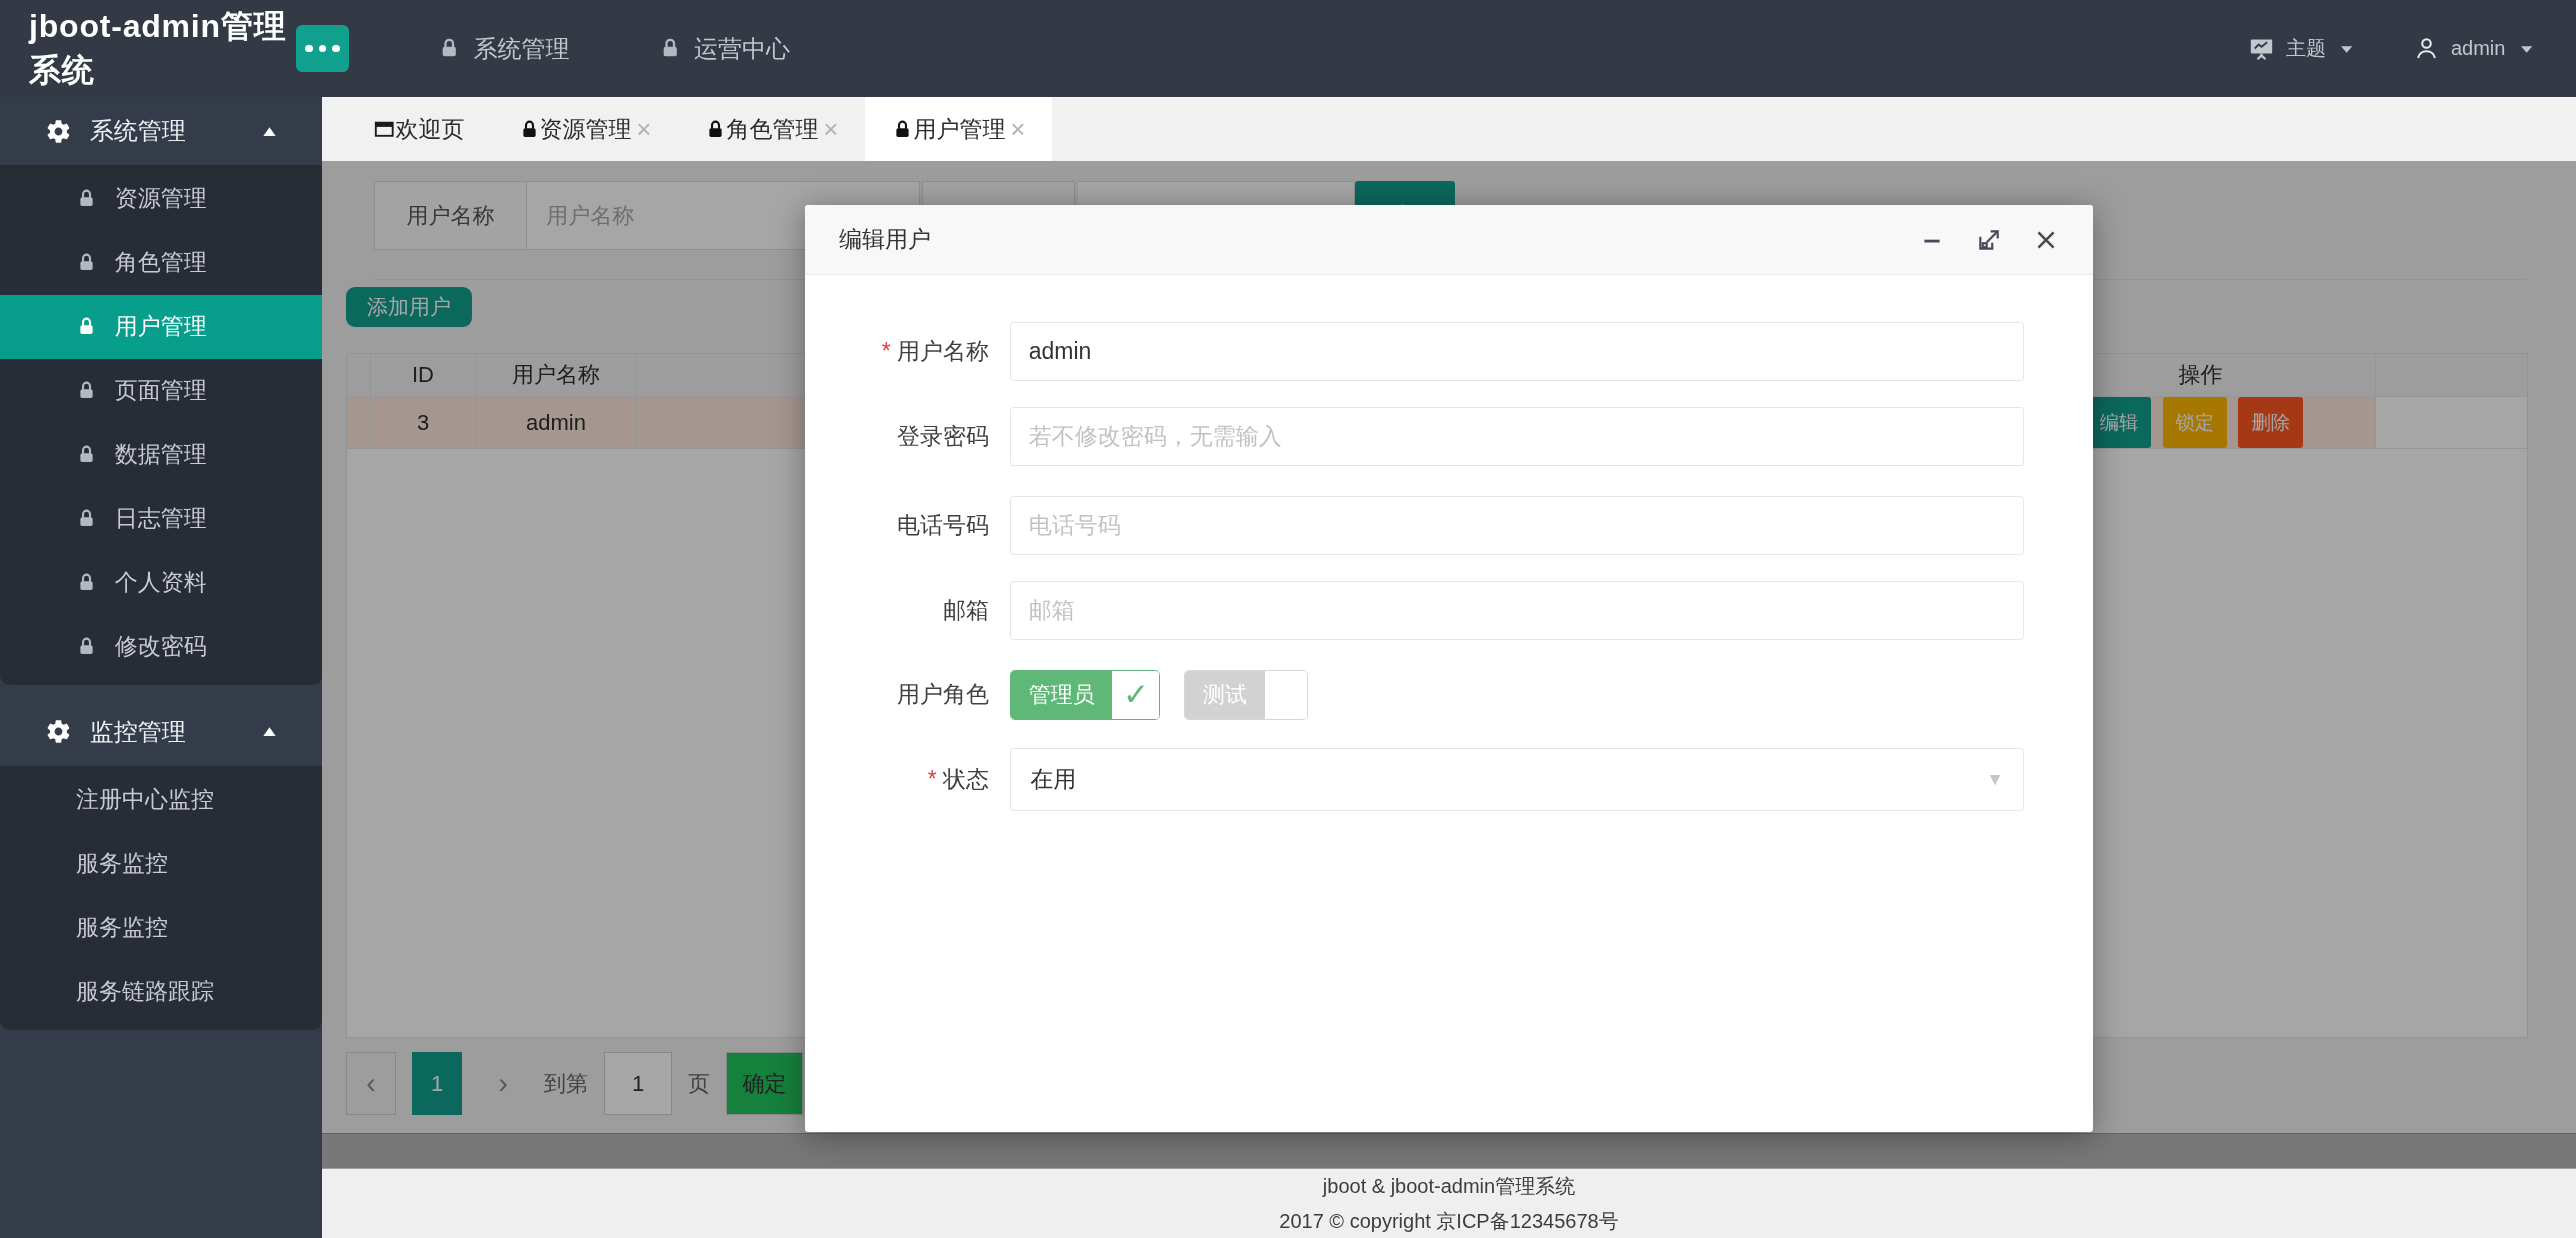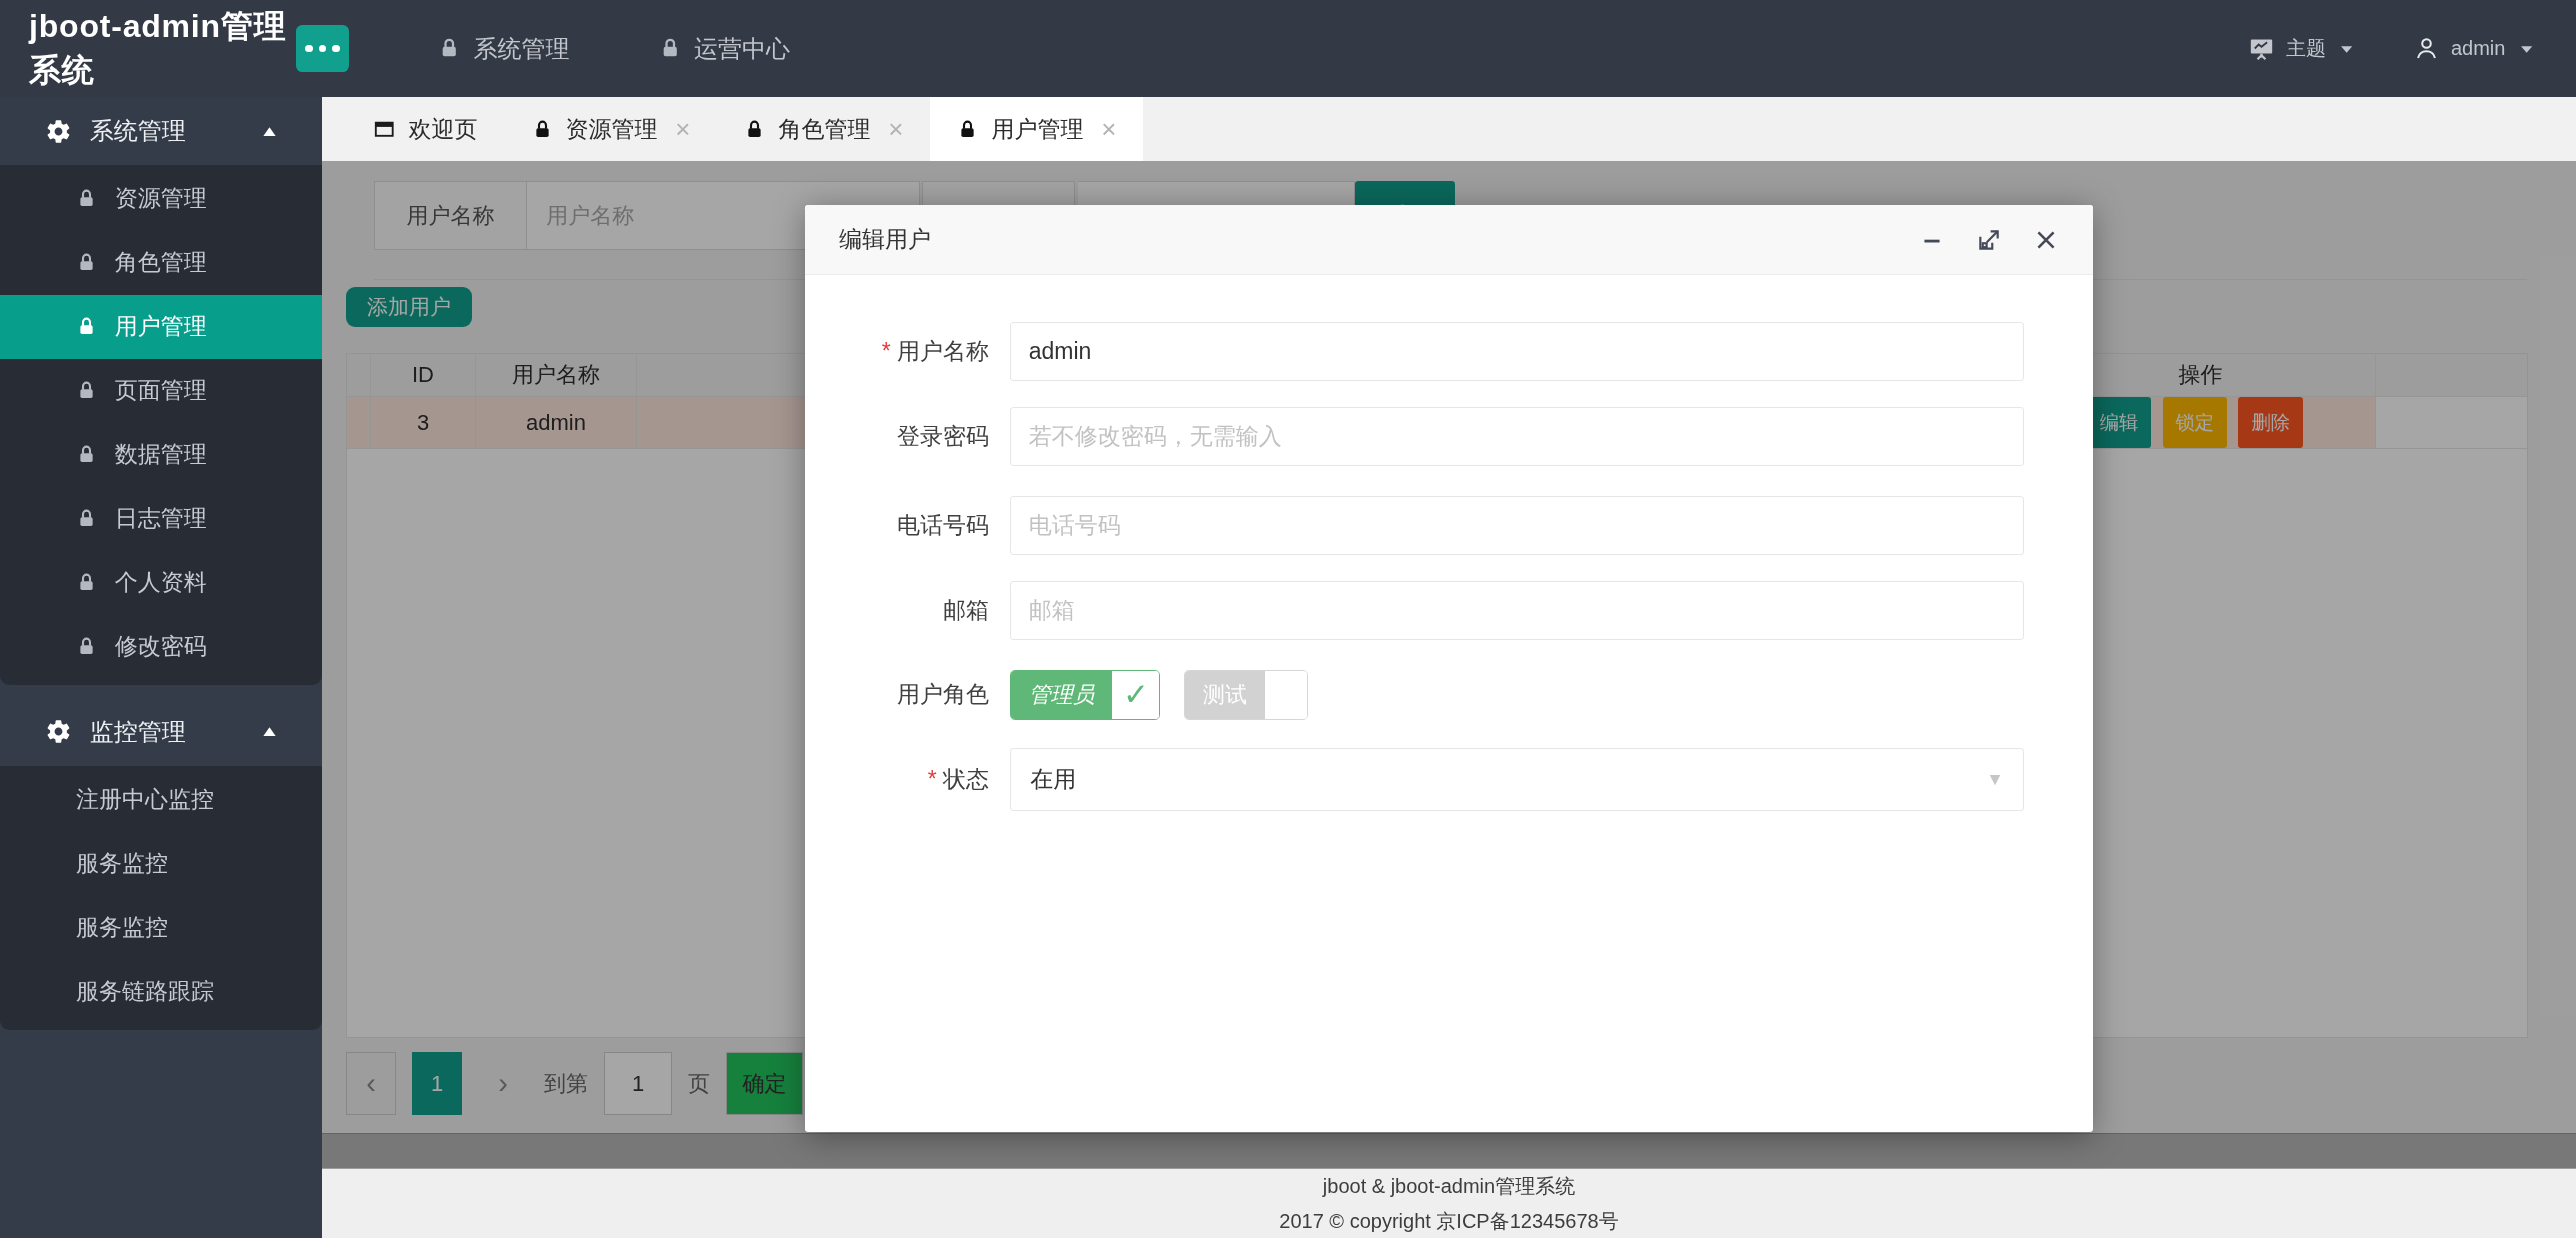--- a/index.html
+++ b/index.html
@@ -25,21 +25,21 @@
   .submenu { background:#272C35; border-radius:0 0 9.7px 9.7px; padding:1.6px 0 6.4px 0; }
   .side-item { height:64px; display:flex; align-items:center; padding-left:76px; color:#c7cad1; font-size:23px; cursor:pointer; }
   .side-item .icon { margin-right:17.7px; color:#b4b8c0; }
   .side-item.active { background:#079E8C; color:#fff; }
   .side-item.active .icon { color:#fff; }
   .sec-gap { height:13px; }
 
   
   .main { position:absolute; left:322px; top:97px; right:0; }
   .tabbar { height:64px; background:#F1F1F1; display:flex; align-items:stretch; padding-left:24px; }
-  .tab { display:flex; align-items:center; gap:13px; padding:12px 27px; font-size:23px; color:#2b2b2b; cursor:pointer; }
+  .tab { display:flex; align-items:center; padding:12px 27px; font-size:23px; color:#2b2b2b; cursor:pointer; }
   .tab .icon { color:#1c1c1c; }
   .tab .close-x { color:#b3b3b3; font-size:26px; margin-left:4.8px; }
   .tab.active { background:#ffffff; }
 
   .content { position:relative; height:1008px; background:#F2F2F2; overflow:hidden; }
 
   
   .search-row { position:absolute; left:52px; top:20px; height:69px; display:flex; }
   .lbl-box { width:153px; height:69px; border:0.8px solid #DCDCDC; background:#FAFAFA; color:#555; font-size:22px; display:flex; align-items:center; justify-content:center; }
   .search-input { height:69px; border:0.8px solid #DCDCDC; border-left:none; background:#fff; font-size:22px; color:#333; padding:0 19.3px; outline:none; }
@@ -78,21 +78,21 @@
   .modal-header { height:70px; background:#F8F8F8; border-bottom:0.8px solid #ECECEC; display:flex; align-items:center; padding:0 34px; border-radius:3.2px 3.2px 0 0; }
   .modal-title { font-size:23px; color:#333; }
   .win-icons { margin-left:auto; display:flex; align-items:center; gap:31px; color:#4a4f5b; }
   .win-icons .icon { cursor:pointer; }
   .m-row { position:absolute; left:0; display:flex; width:100%; }
   .f-label { width:205px; text-align:right; padding-right:21px; font-size:23px; color:#404040; display:flex; align-items:center; justify-content:flex-end; }
   .req { color:#e23c3c; margin-right:6.4px; font-size:23px; }
   .f-input { width:1014px; height:59px; border:0.8px solid #E6E6E6; border-radius:3.2px; font-size:23px; color:#333; padding:0 17.7px; outline:none; font-family:inherit; }
   .f-input::placeholder { color:#C2C2C2; }
   .toggle { display:inline-flex; height:50px; border-radius:4.8px; overflow:hidden; cursor:pointer; }
-  .toggle.on { border:1.6px solid #5FB878;font-style:italic; }
+  .toggle.on { border:1.6px solid #5FB878; }
   .toggle.off { border:1.6px solid #D6D6D6; margin-left:24px; }
   .t-label { padding:0 17.7px; font-size:22px; color:#fff; display:flex; align-items:center; }
   .on .t-label { background:#5FB878; }
   .off .t-label { background:#D2D2D2; }
   .t-check { width:47px; background:#fff; color:#5FB878; font-size:31px; display:flex; align-items:center; justify-content:center; }
   .t-blank { width:42px; background:#fff; }
   .f-select { width:1014px; height:63px; border:0.8px solid #E6E6E6; border-radius:3.2px; display:flex; align-items:center; padding:0 19.3px; font-size:23px; color:#333; cursor:pointer; background:#fff; }
   .f-select .sel-caret { margin-left:auto; color:#C6C6C6; font-size:17.7px; }
   .btn-save { width:101px; height:54px; background:#1BA78F; color:#fff; border:none; border-radius:3.2px; font-size:22.5px; cursor:pointer; font-family:inherit; }
   .btn-reset { width:98px; height:54px; background:#fff; color:#555; border:0.8px solid #D9D9D9; border-radius:3.2px; font-size:22.5px; margin-left:30px; cursor:pointer; font-family:inherit; }

